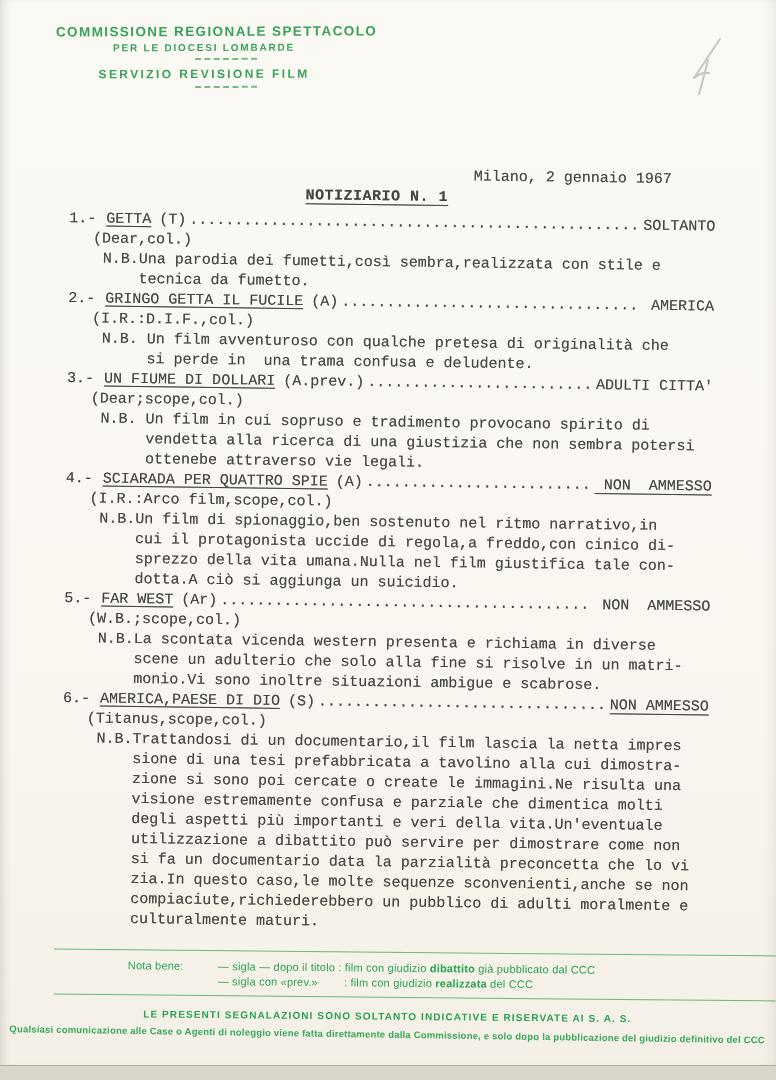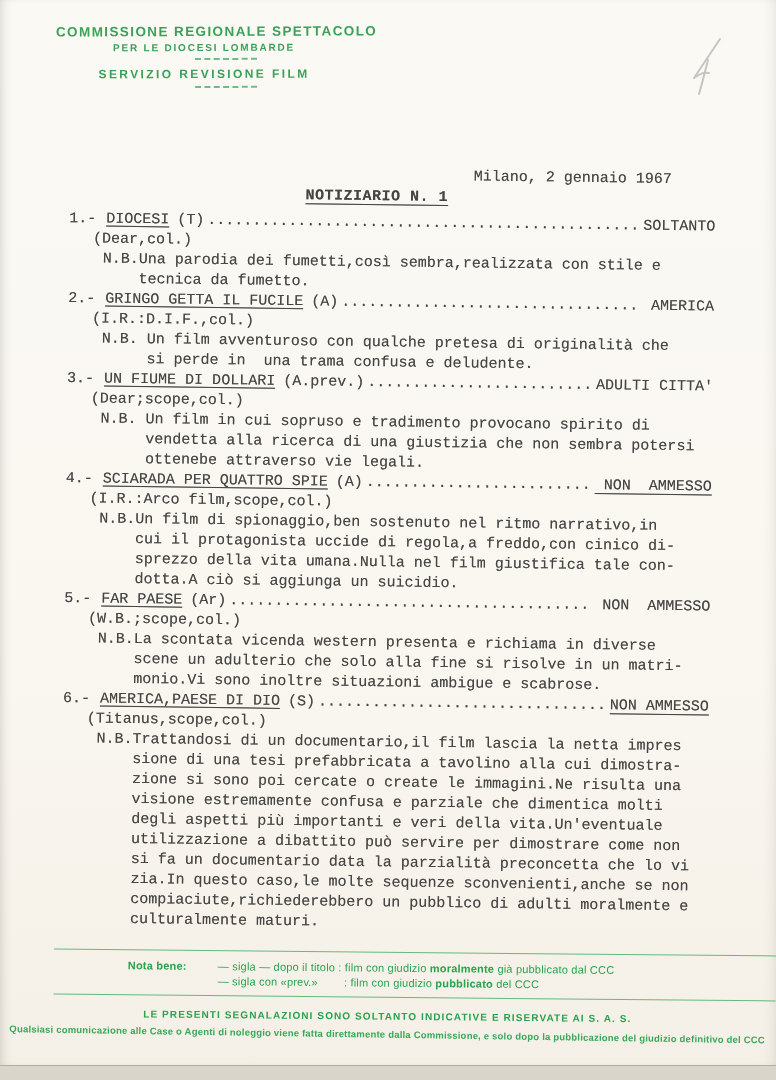--- a/index.html
+++ b/index.html
@@ -57,21 +57,21 @@
 
   
   .footer {
     position:absolute; left:0; top:948px; width:776px;
     color:var(--footer-green,#28a24d);
     font-family:"Liberation Sans","DejaVu Sans",sans-serif;
     transform:rotate(0.55deg); transform-origin:0 0;
   }
   .rule { border-top:1px solid var(--footer-green,#28a24d); opacity:.7; margin-left:54px; }
   .nb-row { display:flex; margin:9px 0 0 128px; font-size:11px; letter-spacing:.2px; }
-  .nb-label { width:90px; font-weight:bold; flex:none; }
+  .nb-label { width:90px; font-weight:normal; flex:none; }
   .nb-line { margin-bottom:3px; white-space:pre; }
   .nb-line b { font-weight:bold; }
   .rule2 { margin-top:5px; }
   .caps { text-align:center; font-size:10px; font-weight:bold; letter-spacing:1.1px; margin-top:13px; }
   .small {
     font-size:9.5px; margin-top:7px; text-align:center; white-space:nowrap;
     letter-spacing:.2px; transform:rotate(0.3deg); font-weight:bold; opacity:.92;
   }
 </style>
 </head>
@@ -99,21 +99,21 @@
 
 <div class="typed">
   <div class="date">Milano, 2 gennaio 1967</div>
   <div><span class="doc-title">NOTIZIARIO N. 1</span></div>
 
   <div class="items">
 
     <div class="item">
       <div class="tline">
         <span class="num">1.-</span>
-          <span class="ftitle">DIOCESI</span>
+          <span class="ftitle">GETTA</span>
           <span class="code">(T)</span>
           <span class="leader">..........................................................................................</span>
           <span class="judgment">SOLTANTO</span>
       </div>
       <div class="prod">(Dear,col.)</div>
       <div class="note">N.B.Una parodia dei fumetti,così sembra,realizzata con stile e
     tecnica da fumetto.</div>
     </div>
 
     <div class="item">
@@ -154,21 +154,21 @@
       <div class="prod">(I.R.:Arco film,scope,col.)</div>
       <div class="note">N.B.Un film di spionaggio,ben sostenuto nel ritmo narrativo,in
     cui il protagonista uccide di regola,a freddo,con cinico di-
     sprezzo della vita umana.Nulla nel film giustifica tale con-
     dotta.A ciò si aggiunga un suicidio.</div>
     </div>
 
     <div class="item">
       <div class="tline">
         <span class="num">5.-</span>
-          <span class="ftitle">FAR PAESE</span>
+          <span class="ftitle">FAR WEST</span>
           <span class="code">(Ar)</span>
           <span class="leader">..........................................................................................</span>
           <span class="judgment"> NON  AMMESSO</span>
       </div>
       <div class="prod">(W.B.;scope,col.)</div>
       <div class="note">N.B.La scontata vicenda western presenta e richiama in diverse
     scene un adulterio che solo alla fine si risolve in un matri-
     monio.Vi sono inoltre situazioni ambigue e scabrose.</div>
     </div>
 
@@ -194,22 +194,22 @@
     </div>
 
   </div>
 </div>
 
 <div class="footer">
   <div class="rule"></div>
   <div class="nb-row">
     <div class="nb-label">Nota bene:</div>
     <div>
-      <div class="nb-line"><span>— sigla — dopo il titolo : film con giudizio </span><b>moralmente</b><span> già pubblicato dal CCC</span></div>
-      <div class="nb-line"><span>— sigla con «prev.»        : film con giudizio </span><b>pubblicato</b><span> del CCC</span></div>
+      <div class="nb-line"><span>— sigla — dopo il titolo : film con giudizio </span><b>dibattito</b><span> già pubblicato dal CCC</span></div>
+      <div class="nb-line"><span>— sigla con «prev.»        : film con giudizio </span><b>realizzata</b><span> del CCC</span></div>
     </div>
   </div>
   <div class="rule rule2"></div>
   <div class="caps">LE PRESENTI SEGNALAZIONI SONO SOLTANTO INDICATIVE  E  RISERVATE AI S. A. S.</div>
   <div class="small">Qualsiasi comunicazione alle Case o Agenti di noleggio viene fatta direttamente dalla Commissione, e solo dopo la pubblicazione del giudizio definitivo del CCC</div>
 </div>
 
 <div class="scan-edge"></div>
 
 </body></html>

